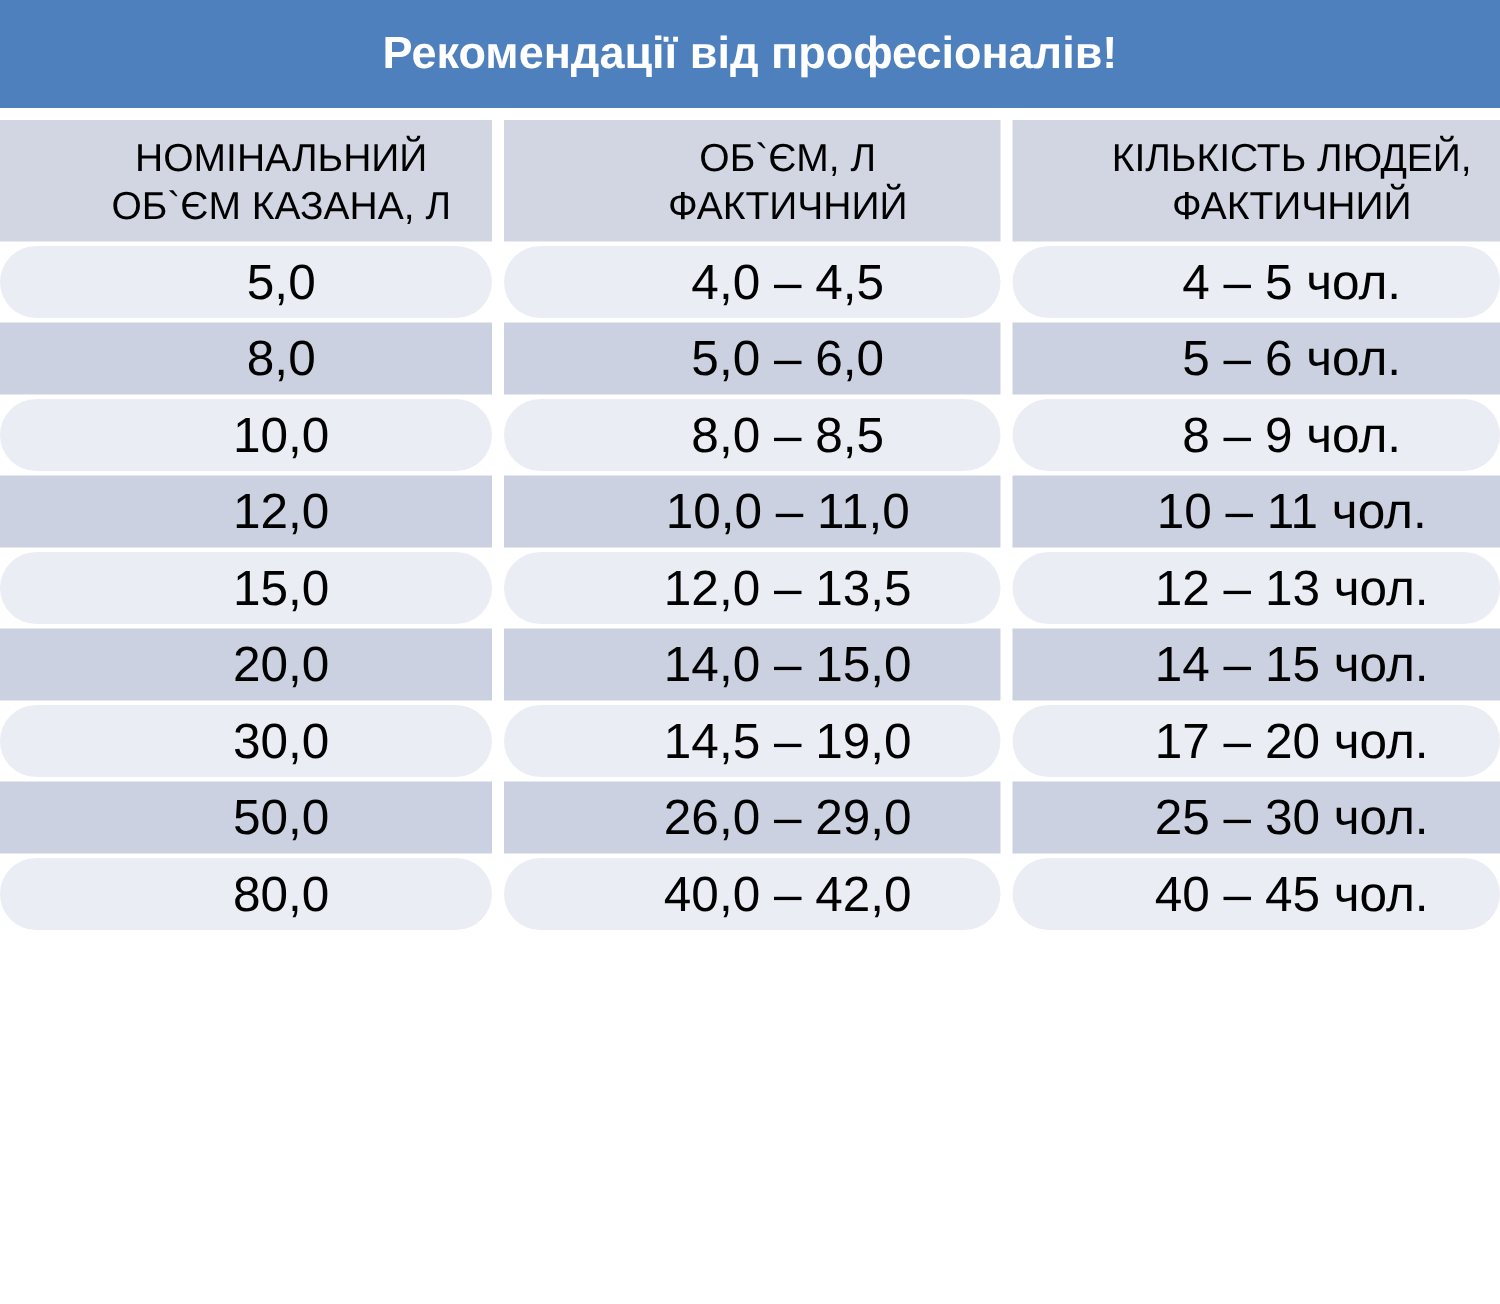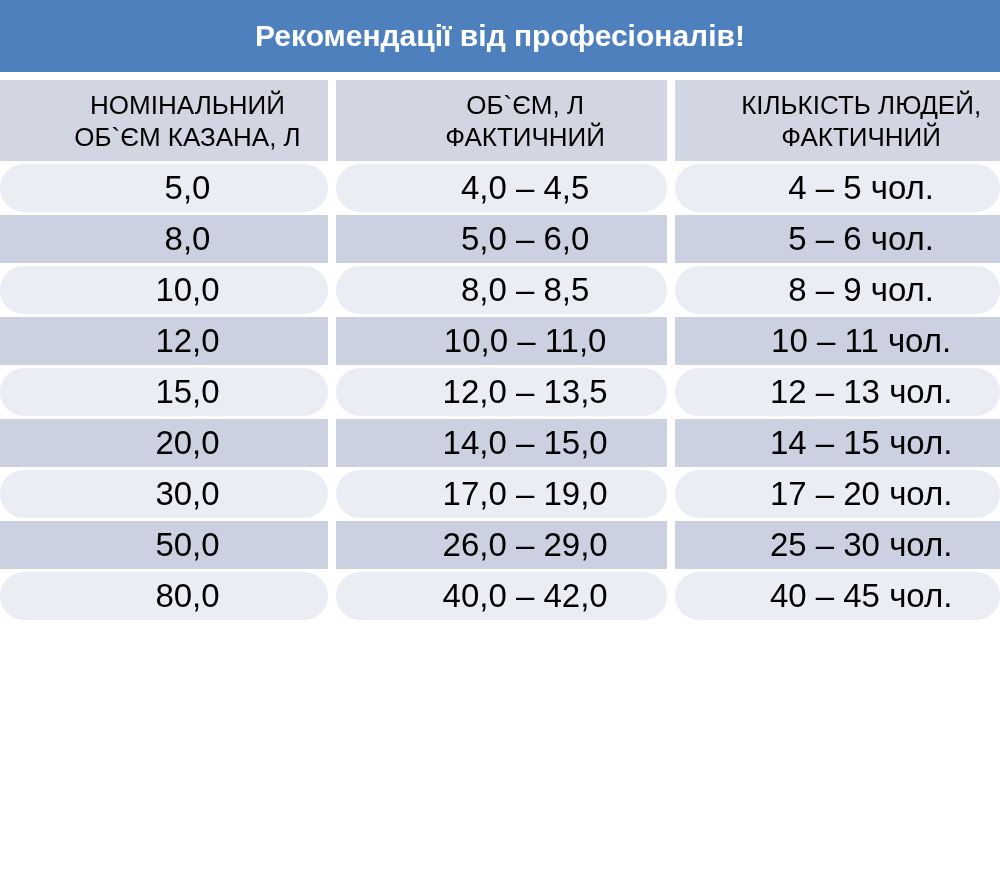--- a/index.html
+++ b/index.html
@@ -133,21 +133,21 @@
     </div>
 
     <div class="tr dark">
       <div class="td">20,0</div>
       <div class="td">14,0 – 15,0</div>
       <div class="td">14 – 15 чол.</div>
     </div>
 
     <div class="tr light">
       <div class="td">30,0</div>
-      <div class="td">17,0 – 19,0</div>
+      <div class="td">14,5 – 19,0</div>
       <div class="td">17 – 20 чол.</div>
     </div>
 
     <div class="tr dark">
       <div class="td">50,0</div>
       <div class="td">26,0 – 29,0</div>
       <div class="td">25 – 30 чол.</div>
     </div>
 
     <div class="tr light">

